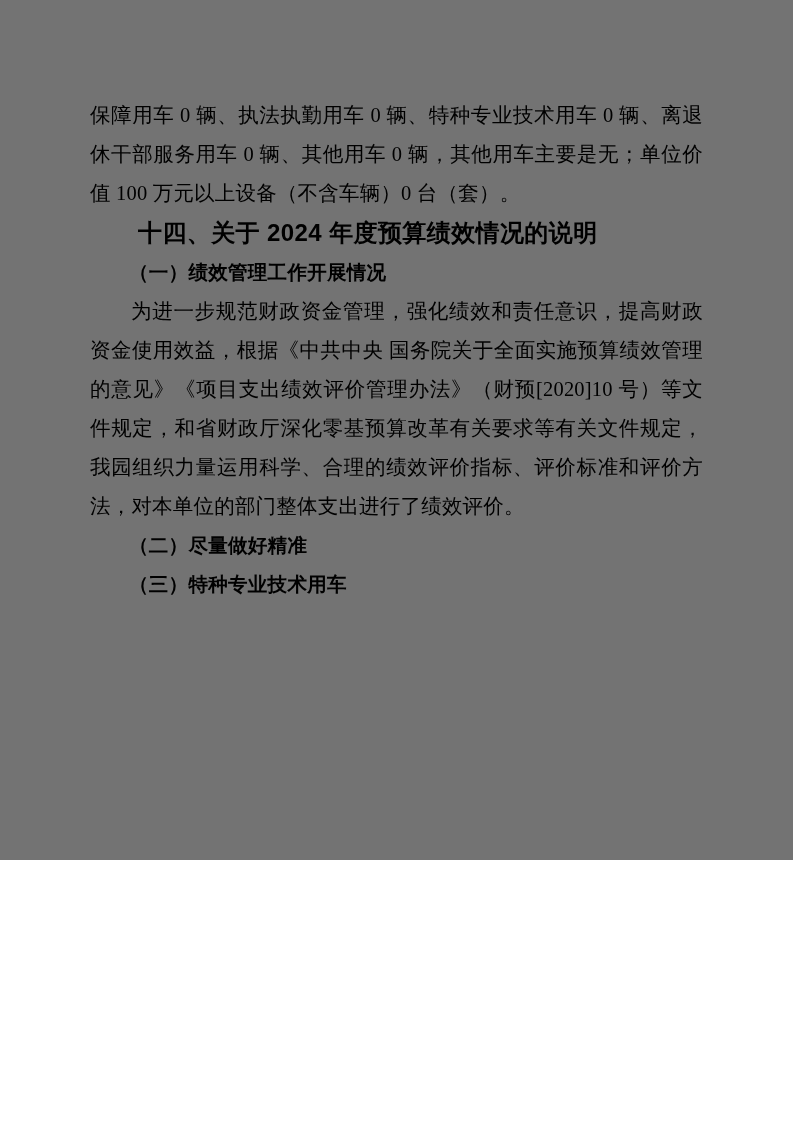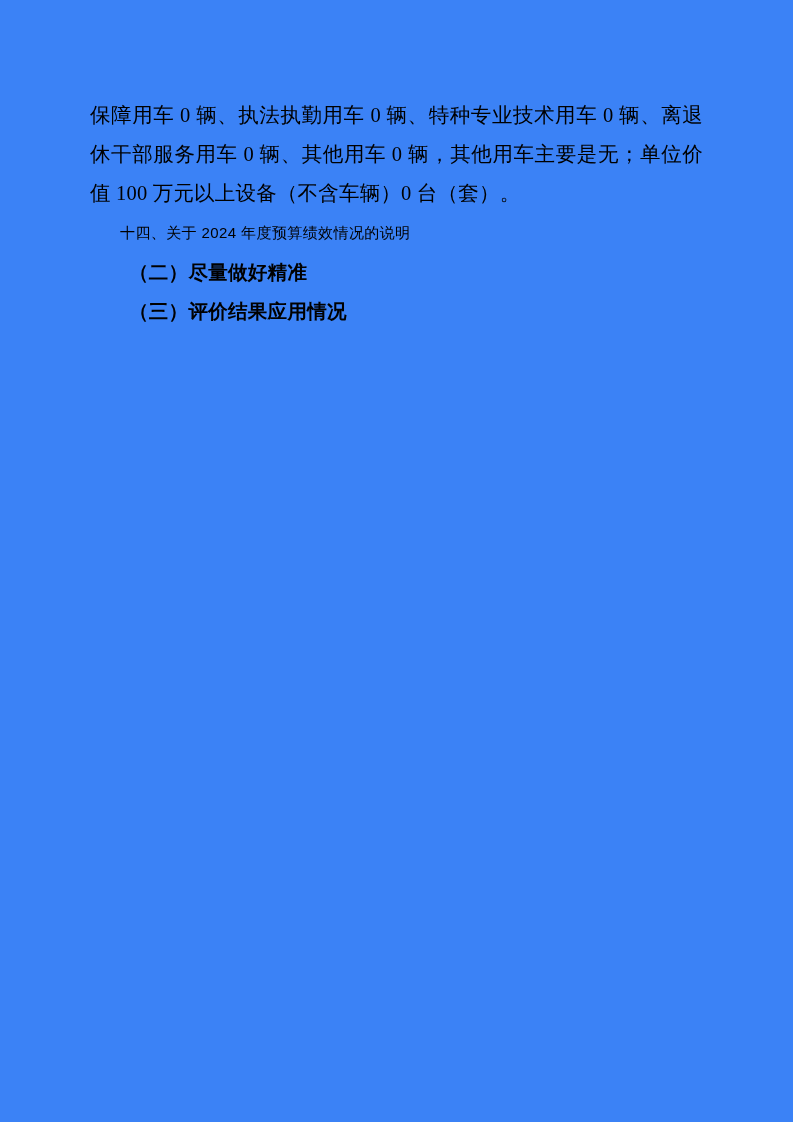--- a/index.html
+++ b/index.html
@@ -10,46 +10,46 @@
   body {
     width: 793px;
     height: 1122px;
     font-family: "Liberation Serif", "DejaVu Serif", serif;
     color: #000000;
     -webkit-font-smoothing: antialiased;
   }
   .page {
     position: relative;
     width: 793px;
-    height: 1122px;
+    height: 860px;
     box-sizing: border-box;
     padding: 96px 90px 60px 90px;
-    background: #3b82f6;
+    background: #737373;
     overflow: hidden;
   }
   .doc-body {
     font-size: 20.5px;
     line-height: 39px;
     text-align: justify;
     text-justify: inter-ideograph;
     letter-spacing: 0.2px;
   }
   p {
     margin: 0;
   }
   .para {
     text-indent: 2em;
   }
   .flow {
     text-indent: 0;
   }
   .heading-main {
     font-family: "Liberation Sans", "DejaVu Sans", sans-serif;
-    font-weight: normal;
-    font-size: 15px;
+    font-weight: bold;
+    font-size: 24px;
     line-height: 40px;
     text-indent: 2em;
     letter-spacing: 0.4px;
   }
   .heading-sub {
     font-family: "Liberation Sans", "DejaVu Sans", sans-serif;
     font-weight: bold;
     font-size: 19.5px;
     line-height: 39px;
     text-indent: 2em;
@@ -59,22 +59,24 @@
 </head>
 <body>
 
 <div class="page">
   <div class="doc-body">
 
     <p class="para flow">保障用车 0 辆、执法执勤用车 0 辆、特种专业技术用车 0 辆、离退休干部服务用车 0 辆、其他用车 0 辆，其他用车主要是无；单位价值 100 万元以上设备（不含车辆）0 台（套）。</p>
 
     <p class="heading-main">十四、关于 2024 年度预算绩效情况的说明</p>
 
+    <p class="heading-sub">（一）绩效管理工作开展情况</p>
 
+    <p class="para">为进一步规范财政资金管理，强化绩效和责任意识，提高财政资金使用效益，根据《中共中央 国务院关于全面实施预算绩效管理的意见》《项目支出绩效评价管理办法》（财预[2020]10 号）等文件规定，和省财政厅深化零基预算改革有关要求等有关文件规定，我园组织力量运用科学、合理的绩效评价指标、评价标准和评价方法，对本单位的部门整体支出进行了绩效评价。</p>
 
     <p class="heading-sub">（二）尽量做好精准</p>
 
 
-    <p class="heading-sub">（三）评价结果应用情况</p>
+    <p class="heading-sub">（三）特种专业技术用车</p>
 
 
   </div>
 </div>
 
 </body></html>

